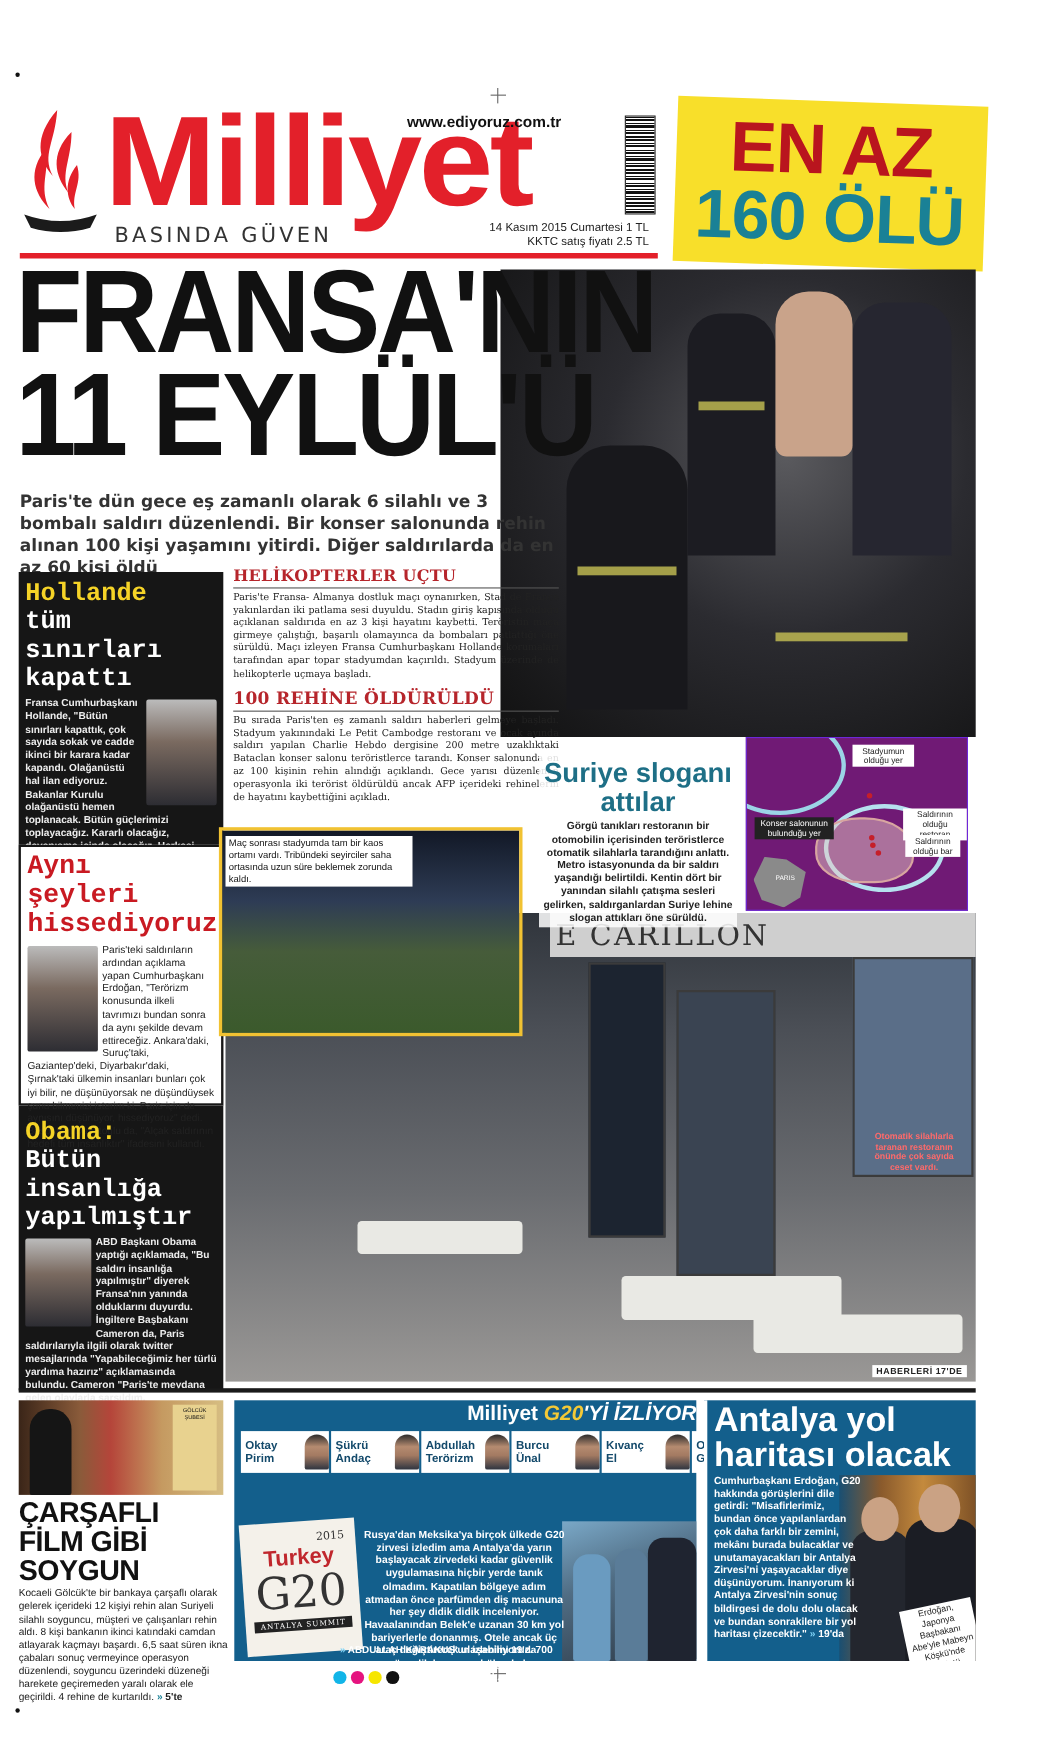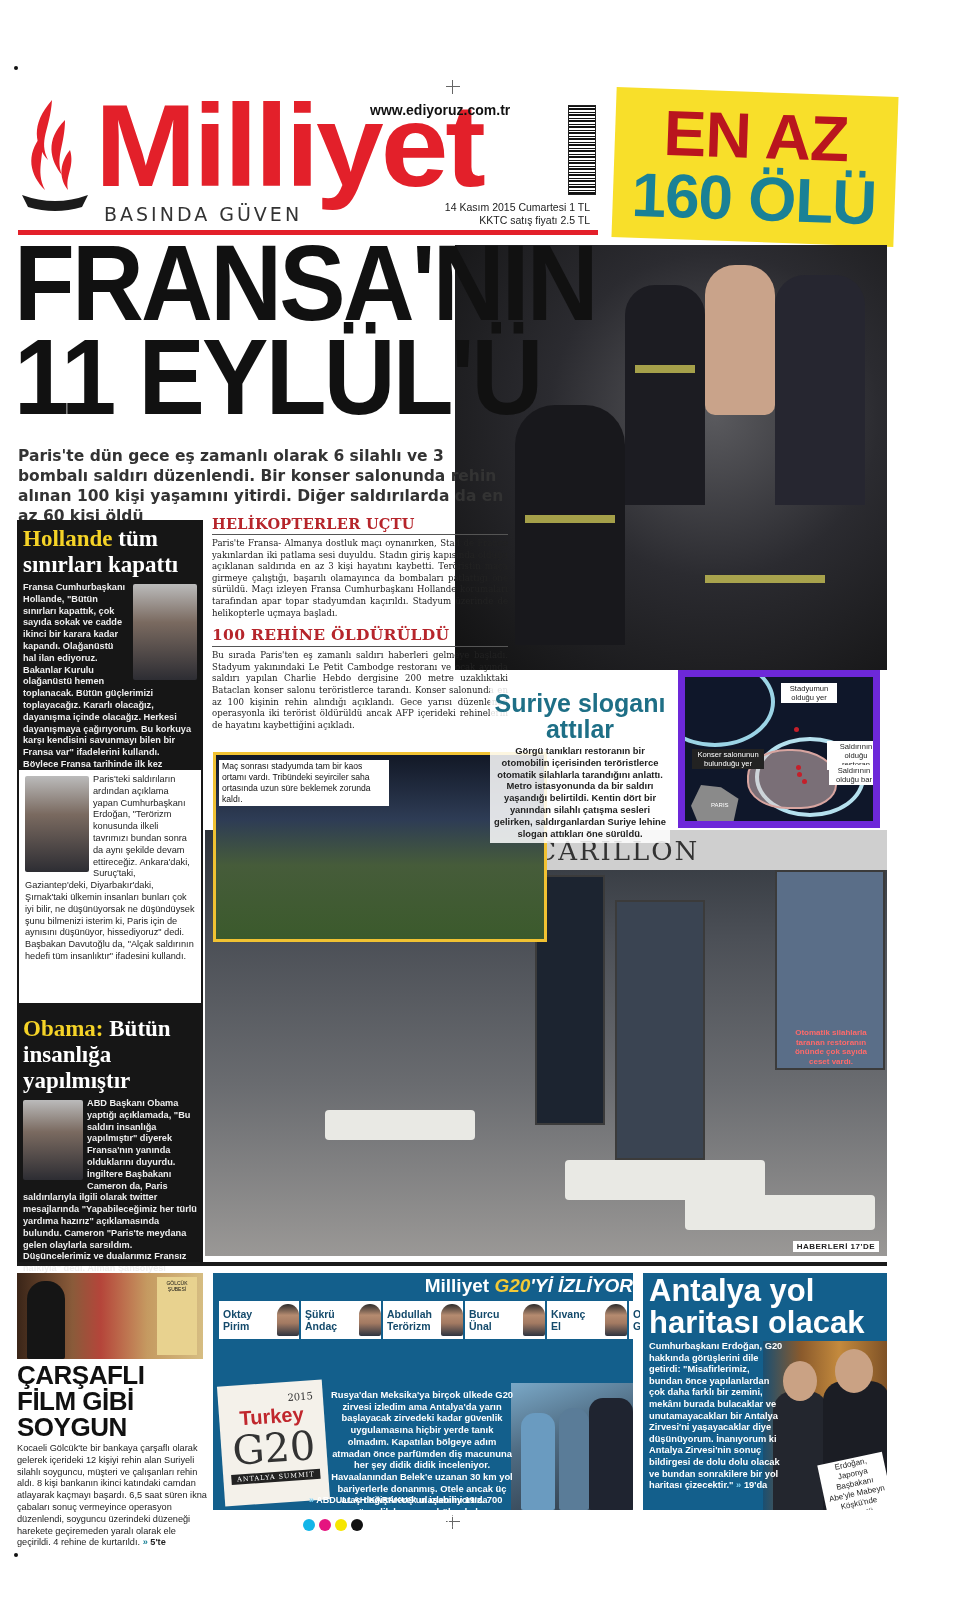--- a/index.html
+++ b/index.html
@@ -19,36 +19,36 @@
 .hero-photo .p1{position:absolute;left:250px;top:20px;width:70px;height:150px;background:#c9a38a;border-radius:30px 30px 10px 10px}
 .hero-photo .p2{position:absolute;left:170px;top:40px;width:80px;height:220px;background:#1c1c22;border-radius:30px 30px 0 0}
 .hero-photo .p3{position:absolute;left:320px;top:30px;width:90px;height:230px;background:#262630;border-radius:30px 30px 0 0}
 .hero-photo .p4{position:absolute;left:60px;top:160px;width:110px;height:240px;background:#18181c;border-radius:40px 40px 0 0}
 .hero-photo .stripe{position:absolute;height:8px;background:#c8c255;opacity:.8}
 .headline{left:14px;top:236px;font-family:"Liberation Sans",sans-serif;font-weight:900;font-size:107px;line-height:94px;color:#111;letter-spacing:-3px;transform:scaleX(.93);transform-origin:left}
 .deck{left:18px;top:446px;width:500px;font-family:"DejaVu Sans",sans-serif;font-weight:700;font-size:15.5px;line-height:20px;color:#333}
 .boxL{left:17px;top:520px;width:186px;height:744px;background:#161616}
 .boxL .section{position:absolute;left:0;width:186px;color:#fff}
 .h-yel{color:#f5d327}
-.sec-head{font-family:Liberation Serif, serif;font-weight:700;font-size:23px;line-height:26px;padding:6px 22px 0 6px;color:#fff}
+.sec-head{font-family:Liberation Mono, monospace;font-weight:700;font-size:23px;line-height:26px;padding:6px 22px 0 6px;color:#fff}
 .sec-body{font-family:"Liberation Sans",sans-serif;font-weight:700;font-size:9.2px;line-height:11.8px;padding:4px 6px;color:#eee}
 .whitebox{position:absolute;left:0;top:248px;width:186px;height:237px;background:#fff;border:2px solid #161616;color:#111}
 .whitebox .sec-head{color:#c91a22;font-size:24px}
 .whitebox .sec-body{color:#222;font-weight:400}
 .portrait{float:right;width:64px;height:96px;margin:2px 0 2px 4px;background:linear-gradient(180deg,#bbb 0%,#7a6a60 40%,#2d2d33 100%);border-radius:2px}
 .portrait.left{float:left;margin:2px 4px 2px 0}
 .col-mid{left:212px;top:515px;width:296px}
 .serif-head{font-family:"DejaVu Serif",serif;font-weight:700;font-size:14.5px;color:#b6252b;border-bottom:1px solid #555;padding-bottom:2px;margin-bottom:3px;letter-spacing:.3px}
 .serif-body{font-family:"DejaVu Serif",serif;font-size:8.6px;line-height:11.6px;color:#222;text-align:justify;margin-bottom:6px}
-.stadium{left:213px;top:752px;width:334px;height:190px;border:3px solid #f1c232;background:linear-gradient(180deg,#121826 0%,#2e3c55 35%,#465c3a 60%,#3b5a2c 100%)}
+.stadium{left:199px;top:752px;width:276px;height:190px;border:3px solid #f1c232;background:linear-gradient(180deg,#121826 0%,#2e3c55 35%,#465c3a 60%,#3b5a2c 100%)}
 .stadium .cap{position:absolute;left:3px;top:5px;background:#fff;color:#111;font-family:"Liberation Sans",sans-serif;font-size:8.6px;line-height:11px;padding:1px 3px;width:170px}
 .suriye{left:490px;top:686px;width:180px;text-align:center}
 .suriye .h{font-family:"Liberation Sans",sans-serif;font-weight:900;font-size:25px;line-height:26px;color:#1e6f86}
 .suriye .b{font-family:"Liberation Sans",sans-serif;font-weight:700;font-size:9.4px;line-height:11.8px;color:#222;margin-top:3px}
-.map{left:678px;top:670px;width:202px;height:158px;background:#0f172a;border:7px solid #6d28d9;overflow:hidden}
+.map{left:678px;top:670px;width:202px;height:158px;background:#701a75;border:1px solid #6d28d9;overflow:hidden}
 .map .ring{position:absolute;left:62px;top:72px;width:90px;height:60px;border:2px solid #d8a5a0;border-radius:45% 50% 40% 45%;background:rgba(230,200,195,.5)}
 .map .river{position:absolute;border:4px solid #9bd4e6;border-radius:50%}
 .map .lbl{position:absolute;background:#fff;font-family:"Liberation Sans",sans-serif;font-size:7.6px;line-height:9px;text-align:center;padding:1px 3px;color:#222}
 .map .lbl.dark{background:#222;color:#fff}
 .map .dot{position:absolute;width:5px;height:5px;border-radius:50%;background:#c51f2a}
 .map .france{position:absolute;left:6px;top:108px;width:50px;height:46px;background:#8a8a8a;clip-path:polygon(20% 0,60% 5%,95% 30%,85% 80%,55% 100%,15% 85%,0 45%)}
 .map .paris{position:absolute;left:26px;top:125px;font-size:6px;color:#fff;font-family:"Liberation Sans",sans-serif}
 .street{left:205px;top:830px;width:682px;height:426px;background:linear-gradient(180deg,#30353c 0%,#4b4f56 25%,#6a6c70 60%,#9a9896 100%)}
 .street .sign{position:absolute;left:295px;top:0;width:387px;height:40px;background:#cfcfcf;color:#333;font-family:"DejaVu Serif",serif;font-size:26px;letter-spacing:2px;padding:6px 0 12px 5px}
 .street .win{position:absolute;background:#1c2430;border:2px solid #3b3b3b}
@@ -144,20 +144,21 @@
 
 <div class="abs boxL">
   <div class="section" style="top:0">
     <div class="sec-head"><span class="h-yel">Hollande</span><span> tüm sınırları kapattı</span></div>
     <div class="sec-body">
       <div class="portrait"></div>
       <span>Fransa Cumhurbaşkanı Hollande, "Bütün sınırları kapattık, çok sayıda sokak ve cadde ikinci bir karara kadar kapandı. Olağanüstü hal ilan ediyoruz. Bakanlar Kurulu olağanüstü hemen toplanacak. Bütün güçlerimizi toplayacağız. Kararlı olacağız, dayanışma içinde olacağız. Herkesi dayanışmaya çağırıyorum. Bu korkuya karşı kendisini savunmayı bilen bir Fransa var" ifadelerini kullandı. Böylece Fransa tarihinde ilk kez olağanüstü hal ilan edildi. Hollande Antalya'daki G20 zirvesine katılmayacağını açıkladı.</span>
     </div>
   </div>
   <div class="whitebox">
+    <div class="sec-head">Aynı şeyleri hissediyoruz</div>
     <div class="sec-body">
       <div class="portrait left"></div>
       <span>Paris'teki saldırıların ardından açıklama yapan Cumhurbaşkanı Erdoğan, "Terörizm konusunda ilkeli tavrımızı bundan sonra da aynı şekilde devam ettireceğiz. Ankara'daki, Suruç'taki, Gaziantep'deki, Diyarbakır'daki, Şırnak'taki ülkemin insanları bunları çok iyi bilir, ne düşünüyorsak ne düşündüysek şunu bilmenizi isterim ki, Paris için de aynısını düşünüyor, hissediyoruz" dedi. Başbakan Davutoğlu da, "Alçak saldırının hedefi tüm insanlıktır" ifadesini kullandı.</span>
     </div>
   </div>
   <div class="section" style="top:490px">
     <div class="sec-head"><span class="h-yel">Obama:</span><span> Bütün insanlığa yapılmıştır</span></div>
     <div class="sec-body">
       <div class="portrait left" style="width:60px;height:80px"></div>
       <span>ABD Başkanı Obama yaptığı açıklamada, "Bu saldırı insanlığa yapılmıştır" diyerek Fransa'nın yanında olduklarını duyurdu. İngiltere Başbakanı Cameron da, Paris saldırılarıyla ilgili olarak twitter mesajlarında "Yapabileceğimiz her türlü yardıma hazırız" açıklamasında bulundu. Cameron "Paris'te meydana gelen olaylarla sarsıldım. Düşüncelerimiz ve dualarımız Fransız halkıyla" dedi. Alman Şansölyesi Merkel de Fransa'nın yanında olduklarını duyurdu.</span>

